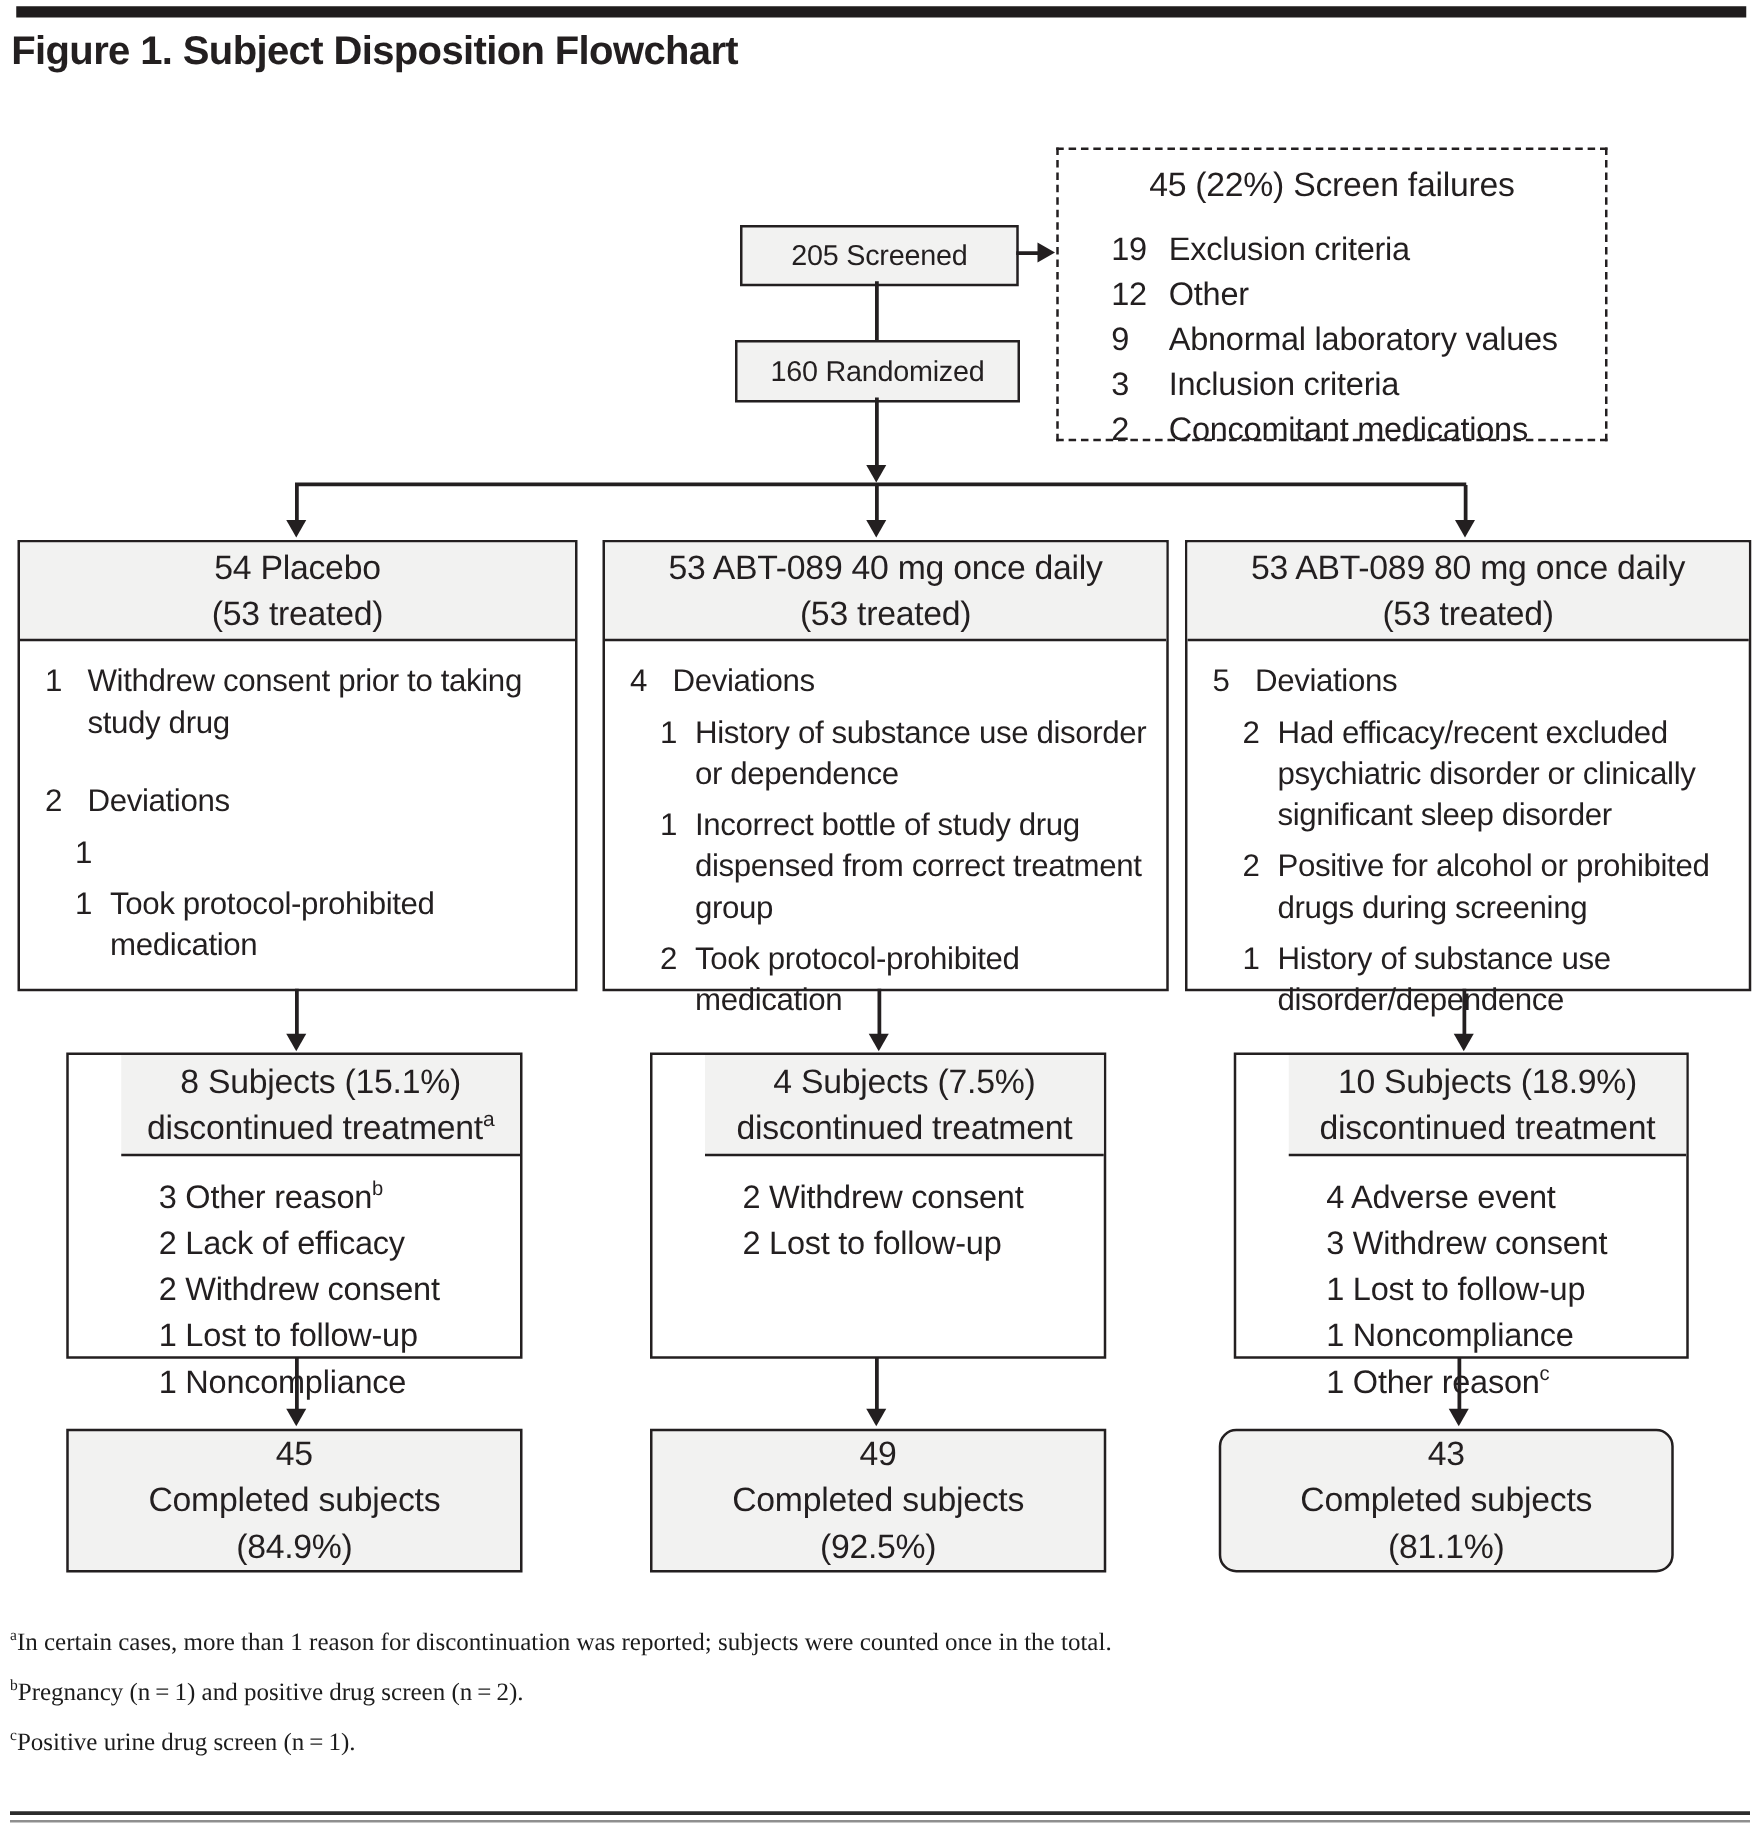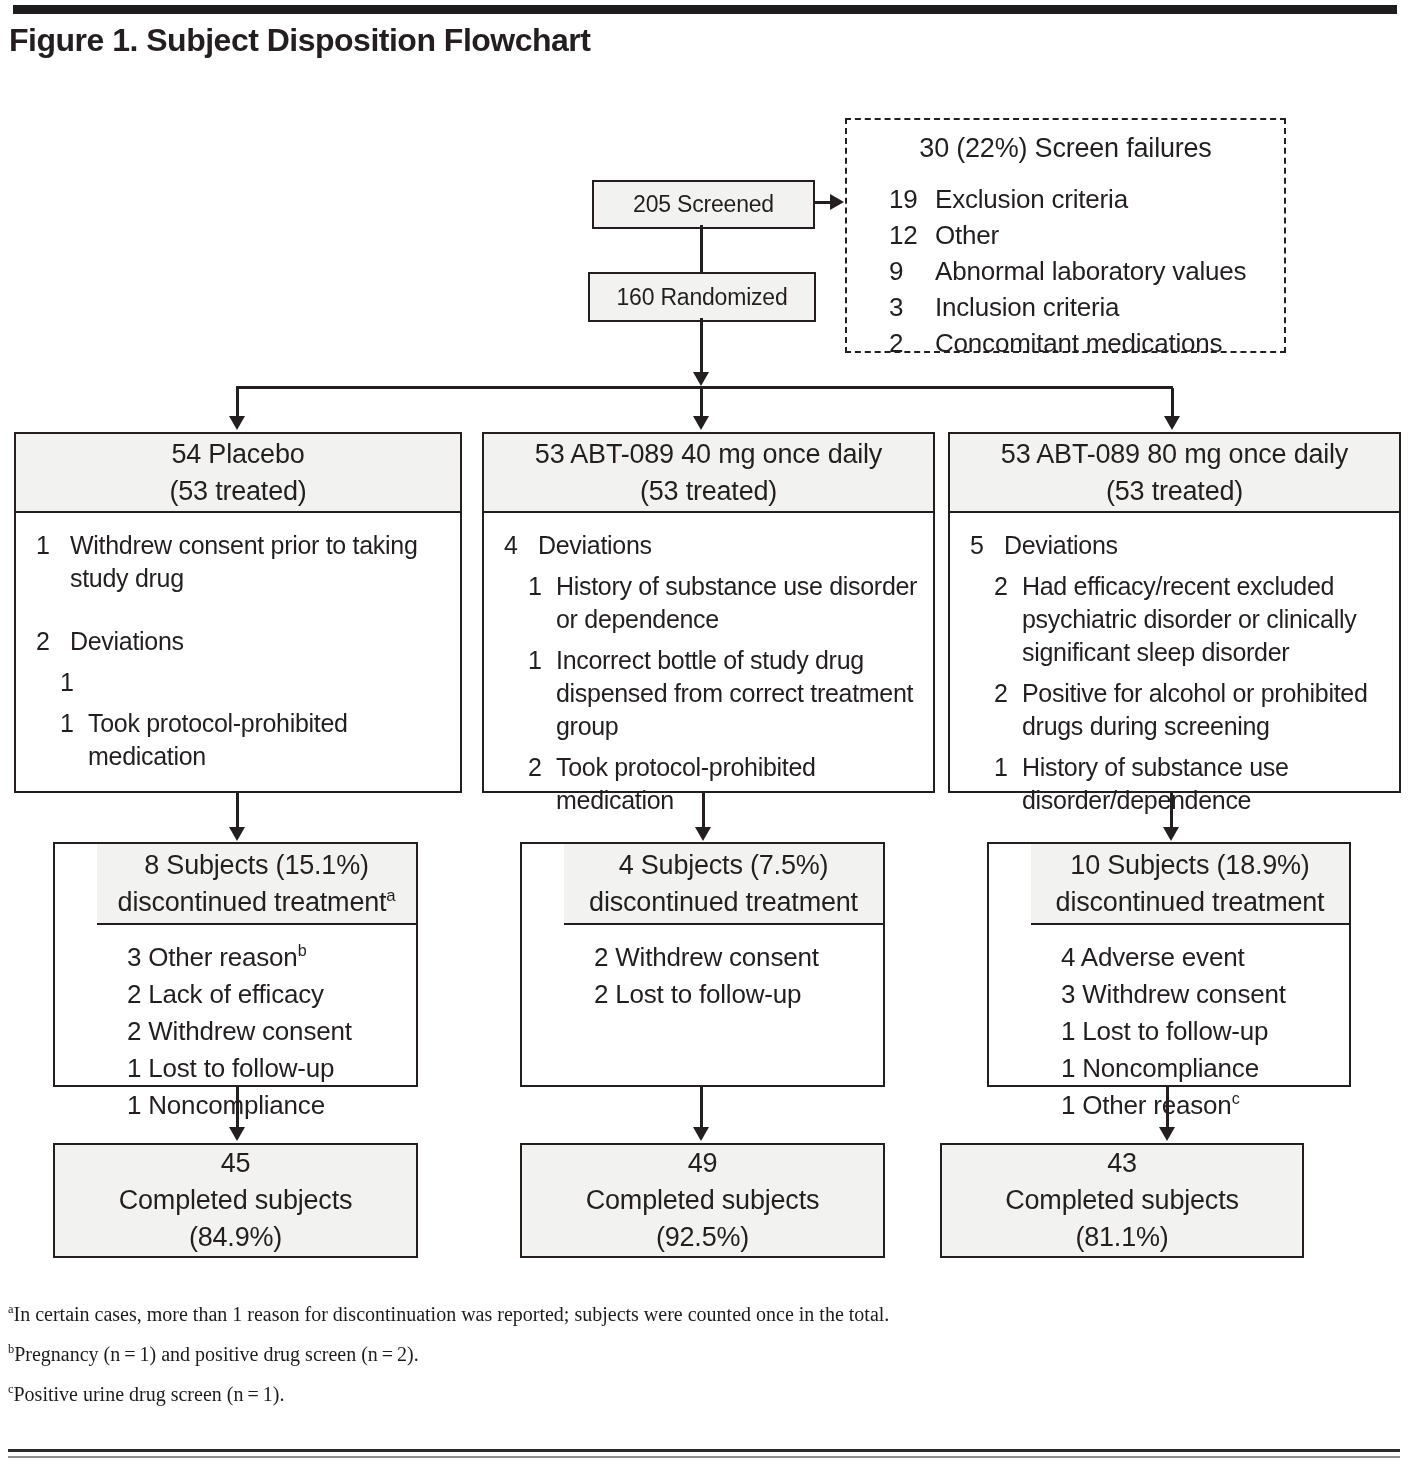--- a/index.html
+++ b/index.html
@@ -35,21 +35,21 @@
   .disc0{left:53px;width:361px;}
   .disc1{left:520px;width:361px;}
   .disc2{left:987px;width:360px;}
   .disc-header{background:#f2f2f1;border-bottom:2.5px solid #231f20;height:79px;display:flex;flex-direction:column;align-items:center;justify-content:center;font-size:27px;line-height:37px;letter-spacing:-0.2px;margin-left:42px;}
   .disc-body{padding:14px 0 0 72px;font-size:26px;line-height:37px;letter-spacing:-0.2px;}
   .reason{white-space:nowrap;}
 
   .comp{position:absolute;top:1143px;height:111px;background:#f2f2f1;border:2.5px solid #231f20;display:flex;flex-direction:column;align-items:center;justify-content:center;text-align:center;font-size:27px;line-height:37px;letter-spacing:-0.2px;}
   .comp0{left:53px;width:361px;}
   .comp1{left:520px;width:361px;}
-  .comp2{left:940px;width:360px;}
+  .comp2{left:975px;width:360px;border-radius:14px;}
 
   .line{position:absolute;background:#231f20;}
   .arrow-down{position:absolute;width:0;height:0;border-left:8px solid transparent;border-right:8px solid transparent;border-top:14px solid #231f20;}
   .arrow-right{position:absolute;width:0;height:0;border-top:8px solid transparent;border-bottom:8px solid transparent;border-left:14px solid #231f20;}
 
   .footnotes{position:absolute;left:8px;top:1294px;width:1396px;font-family:"Liberation Serif","DejaVu Serif",serif;font-size:20px;line-height:40px;color:#1c1c1c;}
   .footnotes p{margin:0;padding-left:30px;text-indent:-30px;}
   sup{font-size:0.62em;line-height:0;}
 
   .rule1{position:absolute;left:8px;top:1449px;width:1392px;height:3px;background:#2b2b2b;}
@@ -64,21 +64,21 @@
   <h1 class="fig-title">Figure 1. Subject Disposition Flowchart</h1>
 
   <div class="box screened">
     <span>205 Screened</span>
   </div>
   <div class="box randomized">
     <span>160 Randomized</span>
   </div>
 
   <div class="dashedbox">
-    <div class="sf-heading">30 (22%) Screen failures</div>
+    <div class="sf-heading">45 (22%) Screen failures</div>
     <div class="sf-list">
         <div class="sf-num">19</div>
         <div class="sf-label">Exclusion criteria</div>
         <div class="sf-num">12</div>
         <div class="sf-label">Other</div>
         <div class="sf-num">9</div>
         <div class="sf-label">Abnormal laboratory values</div>
         <div class="sf-num">3</div>
         <div class="sf-label">Inclusion criteria</div>
         <div class="sf-num">2</div>

